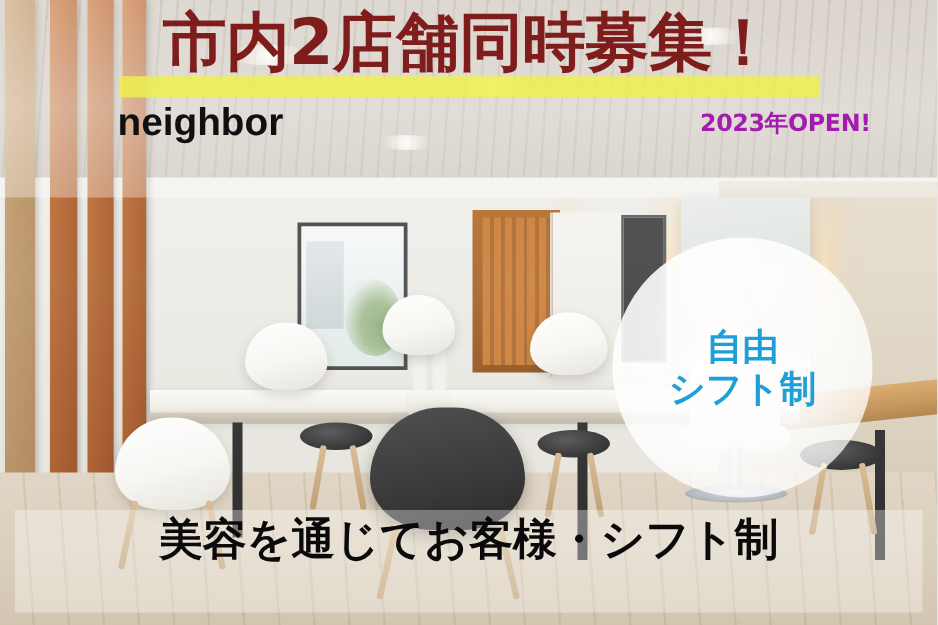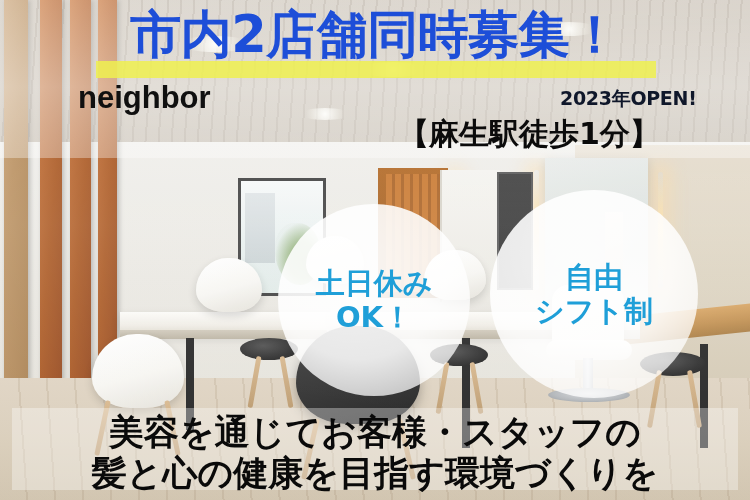--- a/index.html
+++ b/index.html
@@ -192,48 +192,48 @@
     background:linear-gradient(180deg,rgba(255,255,255,0.30) 0%,rgba(255,255,255,0.46) 55%,rgba(255,255,255,0.34) 100%);
   }
 
   .headline {
     position:absolute; left:0; top:4px; width:750px;
     text-align:center;
     font-family:"DejaVu Sans","Liberation Sans",sans-serif;
     font-weight:700;
     font-size:51px; line-height:62px;
     letter-spacing:-0.5px;
-    color:#1d4ed8;
+    color:#7f1d1d;
     white-space:nowrap;
   }
 
   .hl-bar {
     position:absolute; left:96px; top:61px; width:560px; height:17px;
     background:#eef04f;
     opacity:0.85;
   }
 
   .line2 {
-    position:absolute; left:0; top:80px; width:600px; height:34px;
+    position:absolute; left:16px; top:80px; width:600px; height:34px;
   }
   .line2 .latin {
     position:absolute; left:78px; top:0;
     font-size:31px; font-weight:600; color:#101010;
     letter-spacing:0px; white-space:nowrap;
   }
   .line2 .jp {
     position:absolute; left:276px; top:-1px;
     font-family:"DejaVu Sans","Liberation Sans",sans-serif;
     font-size:30px; font-weight:700; color:#0b0b0b; white-space:nowrap;
   }
   .open-badge {
     position:absolute; left:560px; top:86px;
     font-family:"DejaVu Sans","Liberation Sans",sans-serif;
     font-size:19px; font-weight:700;
-    color:#0f172a;
+    color:#a21caf;
     letter-spacing:-0.3px;
     white-space:nowrap;
   }
 
   .line3 { position:absolute; left:0; top:115px; width:750px; height:38px; }
   .line3 .latin {
     position:absolute; left:48px; top:0;
     font-size:31px; font-weight:600; color:#101010; white-space:nowrap;
   }
   .line3 .jp {
@@ -372,29 +372,24 @@
   <div class="hl-bar"></div>
 
   <div class="headline">市内2店舗同時募集！</div>
 
   <div class="line2">
     <span class="latin">neighbor</span>
   </div>
   <div class="open-badge">2023年OPEN!</div>
 
   <div class="line3">
-    <span class="jp">【麻生駅徒歩1分】</span>
-  </div>
-
-  <div class="circle c2">
-    <div class="c-txt">土日休み<br>OK！</div>
-  </div>
+  </div>
+
   <div class="circle c3">
     <div class="c-txt">自由<br>シフト制</div>
   </div>
 
   <div class="bottom-band"></div>
   <div class="bottom-text">
-    <div>美容を通じてお客様・スタッフの</div>
-    <div>髪と心の健康を目指す環境づくりを</div>
+    <div>美容を通じてお客様・シフト制</div>
   </div>
 
 </div>
 
 </body></html>

